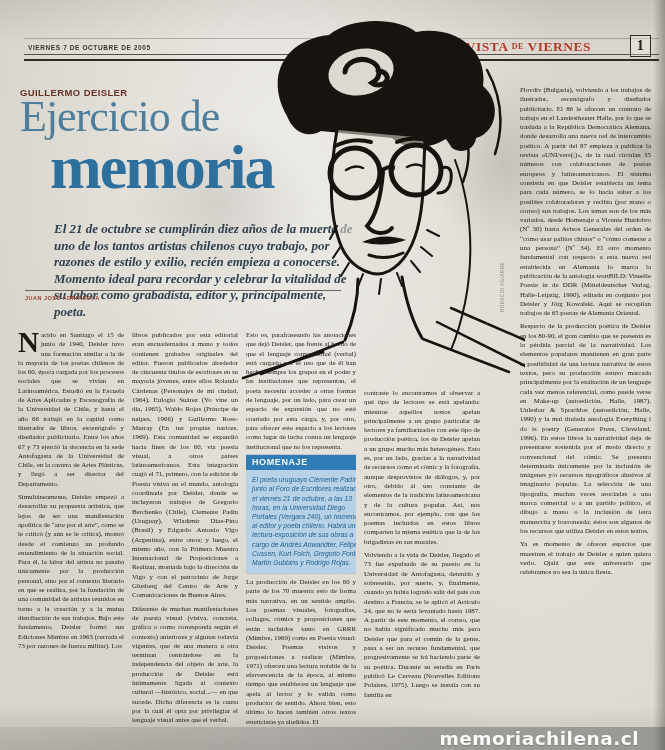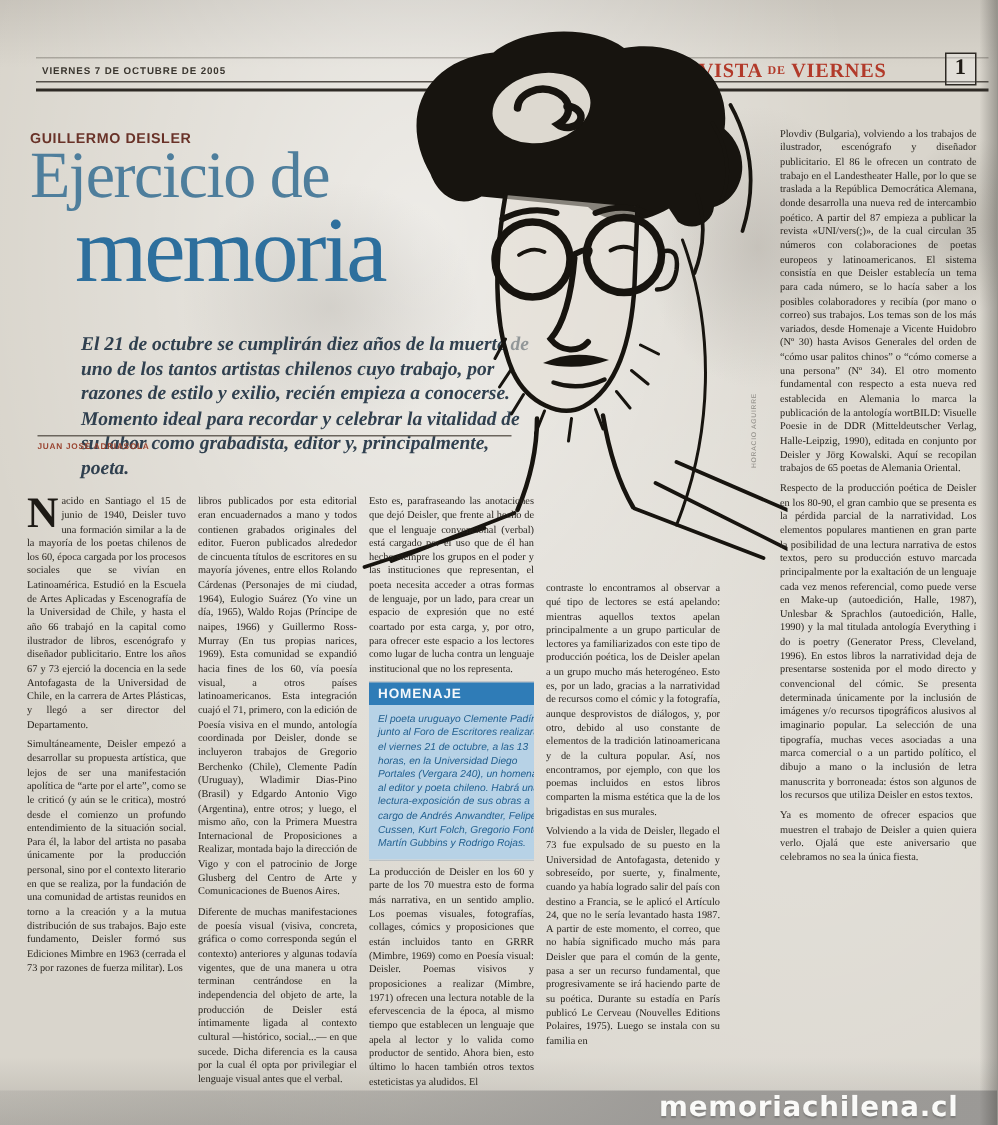--- a/index.html
+++ b/index.html
@@ -28,21 +28,21 @@
     font-size:13.5px;font-weight:bold;color:#b23a2a;letter-spacing:.5px;white-space:nowrap;}
   .section-title .de{font-size:8px;vertical-align:2px;margin-top:34px;}
   .pageno{position:absolute;right:14px;top:35px;font-family:"Liberation Serif",serif;
     font-size:15px;font-weight:bold;color:#211d18;border:1.5px solid #2e2a25;padding:1px 6px 2px 6px;background:rgba(255,255,255,.25);}
 
   
   .kicker{position:absolute;left:20px;top:87px;font-family:"Liberation Sans",sans-serif;
     font-size:9.5px;font-weight:bold;letter-spacing:.4px;color:#693228;}
   .hl1{position:absolute;left:20px;top:95px;font-size:44px;line-height:1;
     color:#4e7e9c;letter-spacing:-1px;}
-  .hl2{position:absolute;left:50px;top:136px;font-size:62px;line-height:1;font-weight:normal;
+  .hl2{position:absolute;left:50px;top:136px;font-size:62px;line-height:1;font-weight:bold;
     color:#2d6f9d;letter-spacing:-2px;}
   .lede{position:absolute;left:30px;top:221px;width:302px;
     font-size:13px;font-weight:bold;font-style:italic;line-height:1.27;color:#30404f;margin-left:24px;}
   .byline-rule{position:absolute;left:25px;top:290px;width:316px;height:1px;background:#6b655d;}
   .byline{position:absolute;left:25px;top:295px;font-family:"Liberation Sans",sans-serif;
     font-size:5.5px;font-weight:bold;letter-spacing:.5px;color:#9a4531;}
 
   
   .col{position:absolute;top:330px;height:420px;overflow:hidden;
     font-size:6.9px;line-height:9.3px;text-align:justify;color:#26221c;}

